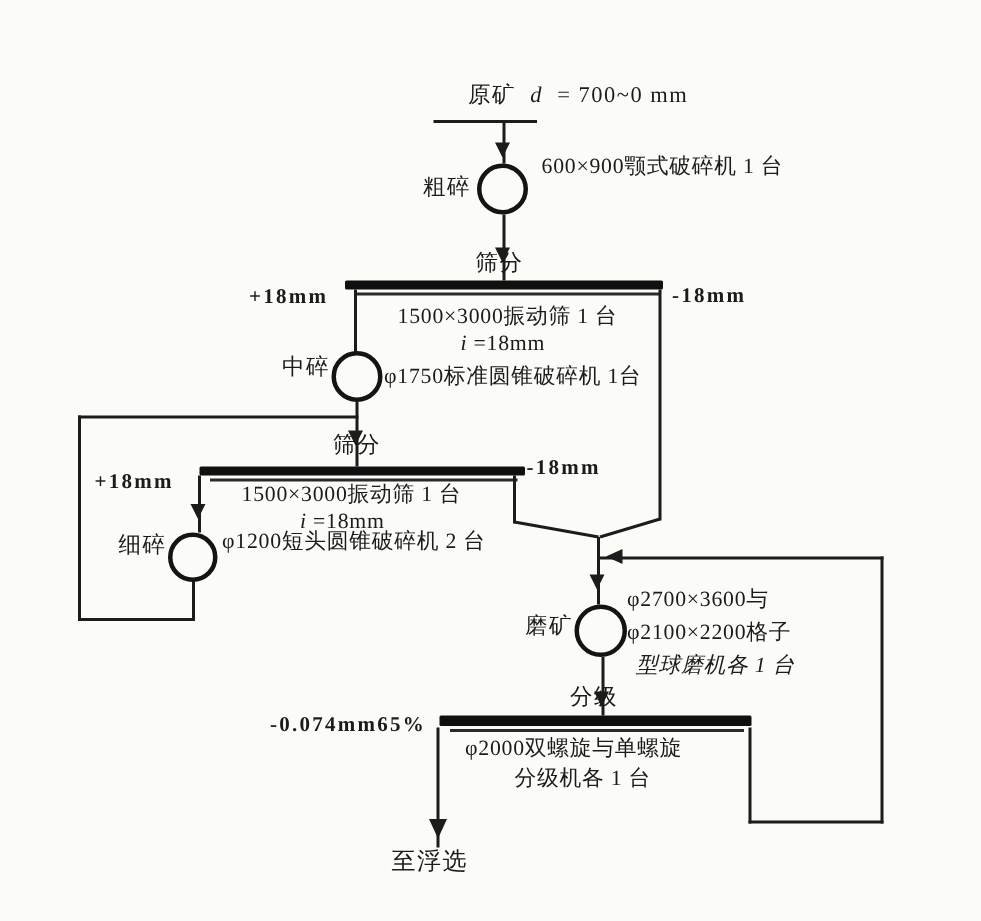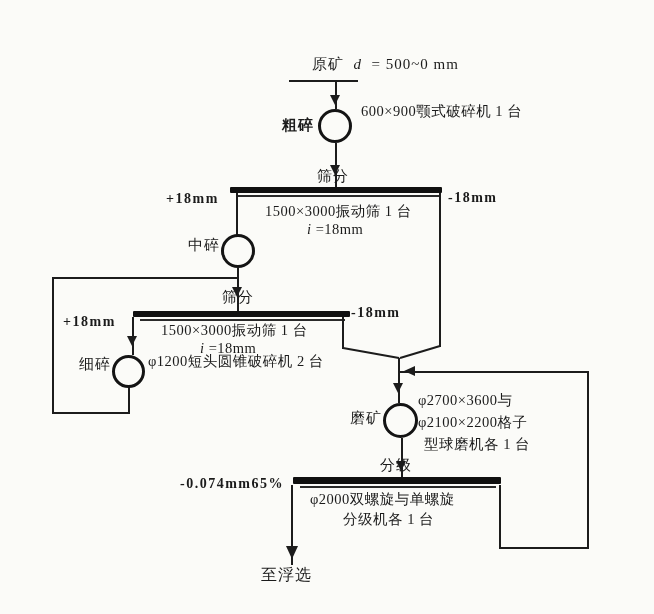--- a/index.html
+++ b/index.html
@@ -24,46 +24,47 @@
   svg{position:absolute;overflow:visible;}
 </style>
 </head>
 <body>
 
 <div id="page">
 
   <span class="lbl cjk" style="left:312px;top:56px;">
     <span>原矿</span>&nbsp;
     <span class="it">d</span>&nbsp;
-    <span>= 500~0 mm</span>
+    <span>= 700~0 mm</span>
   </span>
   <div class="hline" style="left:289px;top:80px;width:69px;"></div>
   <div class="vline" style="left:335px;top:82px;height:27px;"></div>
   <div class="arr-d" style="left:330px;top:95px;"></div>
 
-  <span class="lbl cjk" style="left:282px;top:117px;font-weight:bold;">粗碎</span>
+  <span class="lbl cjk" style="left:282px;top:117px;">粗碎</span>
   <div class="circle" style="left:318px;top:109px;"></div>
   <span class="lbl equip" style="left:361px;top:103px;">600×900颚式破碎机 1 台</span>
   <div class="vline" style="left:335px;top:143px;height:44px;"></div>
   <div class="arr-d" style="left:330px;top:165px;"></div>
 
   <span class="lbl cjk" style="left:317px;top:168px;">筛分</span>
   <div class="bar" style="left:230px;top:187px;width:212px;"></div>
   <div class="bar-under" style="left:238px;top:195px;width:202px;"></div>
   <span class="lbl size" style="left:166px;top:191px;">+18mm</span>
   <span class="lbl size" style="left:448px;top:190px;">-18mm</span>
   <span class="lbl equip" style="left:265px;top:203px;">1500×3000振动筛 1 台</span>
   <span class="lbl equip" style="left:307px;top:221px;">
     <span class="it">i</span>&nbsp;<span>=18mm</span>
   </span>
 
   <div class="vline" style="left:236px;top:193px;height:42px;"></div>
 
   <span class="lbl cjk" style="left:188px;top:237px;">中碎</span>
   <div class="circle" style="left:221px;top:234px;"></div>
+  <span class="lbl equip" style="left:256px;top:243px;">φ1750标准圆锥破碎机 1台</span>
   <div class="vline" style="left:237px;top:268px;height:43px;"></div>
   <div class="arr-d" style="left:232px;top:287px;"></div>
 
   <div class="hline" style="left:52px;top:277px;width:187px;"></div>
   <div class="vline" style="left:52px;top:277px;height:137px;"></div>
   <div class="hline" style="left:52px;top:412px;width:78px;"></div>
   <div class="vline" style="left:128px;top:387px;height:27px;"></div>
 
   <span class="lbl cjk" style="left:222px;top:289px;">筛分</span>
   <div class="bar" style="left:133px;top:311px;width:217px;"></div>
@@ -93,21 +94,21 @@
   <div class="hline" style="left:398px;top:371px;width:191px;"></div>
   <div class="arr-l" style="left:404px;top:366px;"></div>
   <div class="vline" style="left:587px;top:371px;height:178px;"></div>
   <div class="hline" style="left:499px;top:547px;width:90px;"></div>
   <div class="vline" style="left:499px;top:485px;height:64px;"></div>
 
   <span class="lbl cjk" style="left:350px;top:410px;">磨矿</span>
   <div class="circle" style="left:383px;top:403px;width:35px;height:35px;"></div>
   <span class="lbl equip" style="left:418px;top:392px;">φ2700×3600与</span>
   <span class="lbl equip" style="left:418px;top:414px;">φ2100×2200格子</span>
-  <span class="lbl equip" style="left:424px;top:436px;">型球磨机各 1 台</span>
+  <span class="lbl equip" style="left:424px;top:436px;font-style:italic;">型球磨机各 1 台</span>
   <div class="vline" style="left:401px;top:438px;height:39px;"></div>
   <div class="arr-d" style="left:396px;top:461px;"></div>
 
   <span class="lbl cjk" style="left:380px;top:457px;text-align:right;">分级</span>
   <div class="bar" style="left:293px;top:477px;width:208px;height:7px;"></div>
   <div class="bar-under" style="left:300px;top:486px;width:196px;"></div>
   <span class="lbl size" style="left:180px;top:476px;">-0.074mm65%</span>
   <span class="lbl equip" style="left:310px;top:491px;">φ2000双螺旋与单螺旋</span>
   <span class="lbl equip" style="left:343px;top:511px;">分级机各 1 台</span>
 

